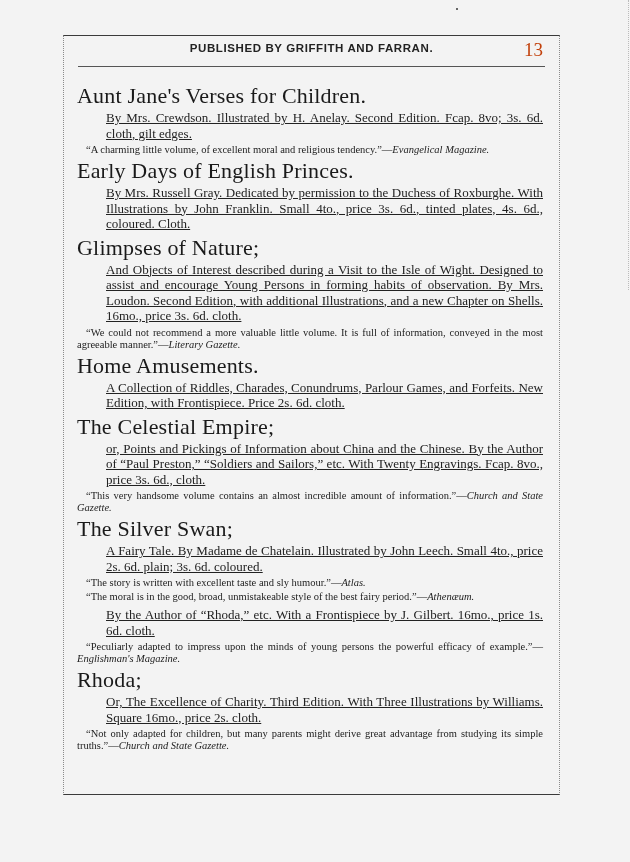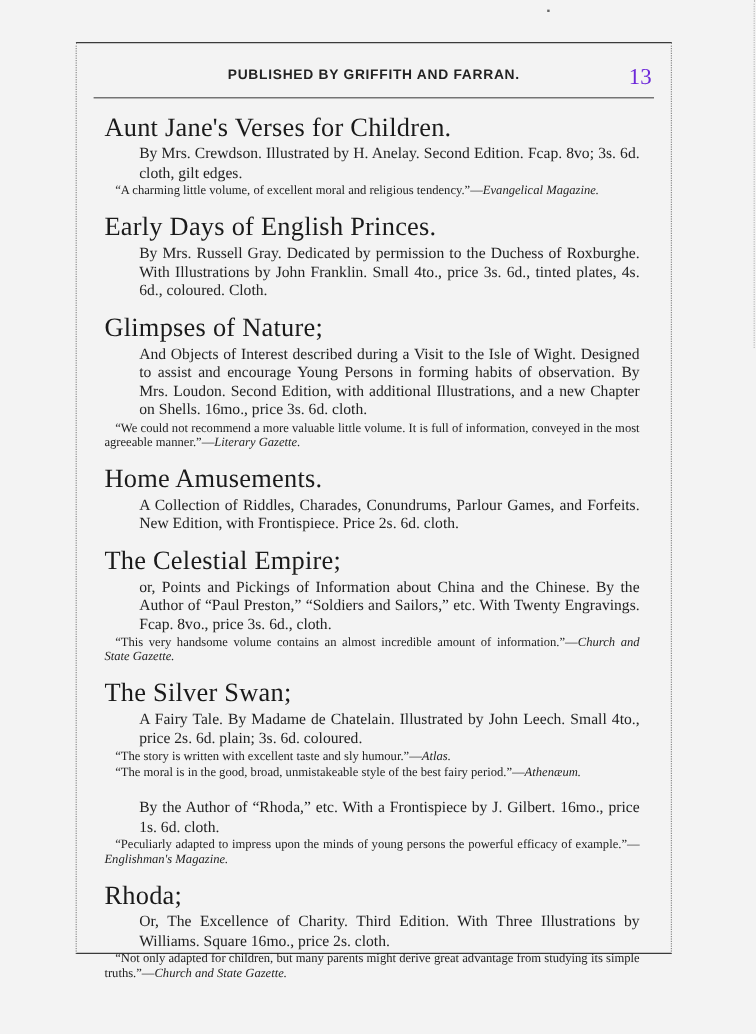--- a/index.html
+++ b/index.html
@@ -9,39 +9,39 @@
   }
   .page {
     position: absolute; left: 63px; top: 35px; width: 497px; height: 760px;
     border-top: 1px solid #3a3a3a; border-bottom: 1px solid #3a3a3a;
     border-left: 1px dotted #8a8a8a; border-right: 1px dotted #8a8a8a;
     box-sizing: border-box;
   }
   .right-edge { position: absolute; left: 628px; top: 0; width: 1px; height: 290px; border-left: 1px dotted #bbb; }
   .speck { position: absolute; left: 456px; top: 8px; width: 2px; height: 2px; background: #666; }
   .header {
-    position: absolute; left: 14px; right: 14px; top: 18px; height: 20px;
+    position: absolute; left: 14px; right: 14px; top: 3px; height: 20px;
     border-bottom: 1px solid #555; padding-bottom: 7px;
   }
   .header-title {
     position: absolute; left: 0; right: 0; top: 3px; text-align: center;
     font-family: "Liberation Sans", "DejaVu Sans", sans-serif; font-weight: bold; font-size: 11.5px;
     letter-spacing: 0.6px; color: #222;
   }
   .page-number {
-    position: absolute; right: 2px; top: 0; font-size: 19px; color: #6d28d9;
+    position: absolute; right: 2px; top: 0; font-size: 19px; color: #c2410c;
   }
   .content { position: absolute; left: 13px; right: 14px; top: 47px; }
-  .entry { margin: 10px; }
+  .entry { margin: 0; }
   .title {
     font-size: 22px; line-height: 26px; color: #1a1a1a; letter-spacing: 0.2px;
     margin: 0 0 1px 0; white-space: nowrap;
   }
   .desc {
-    font-size: 13px; line-height: 15.5px; text-align: justify; margin: 0 2px 3px 29px; color: #222;
+    font-size: 13px; line-height: 15.5px; text-align: justify; margin: 0 2px 3px 29px; color: #222; text-decoration: underline;
   }
   .quote {
     font-size: 10.5px; line-height: 12px; margin: 0 2px 2px 0; text-indent: 9px; text-align: justify; color: #222; font-family: Liberation Serif, serif;
   }
   .quote .src { font-style: italic; }
   .gap { height: 2px; }
 </style>
 </head>
 <body>
 

